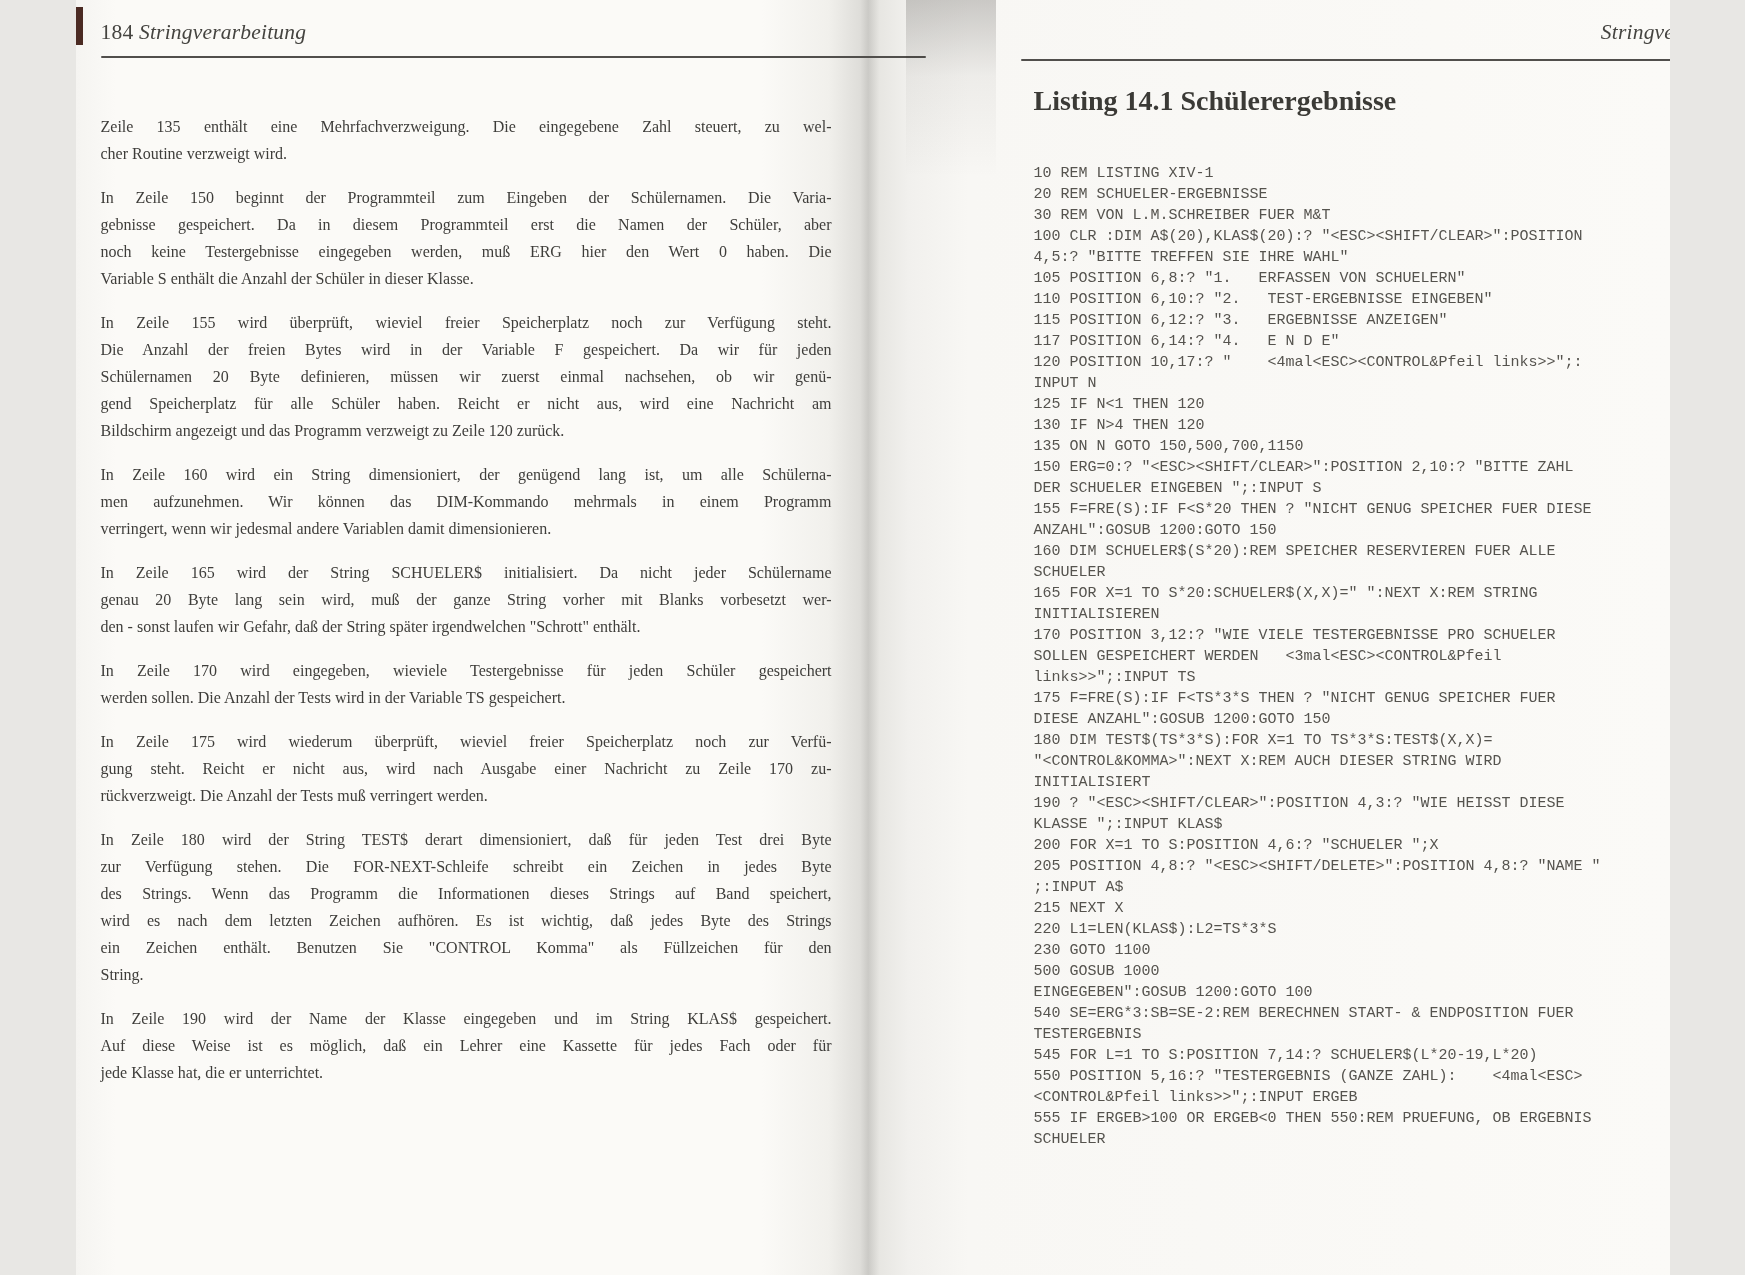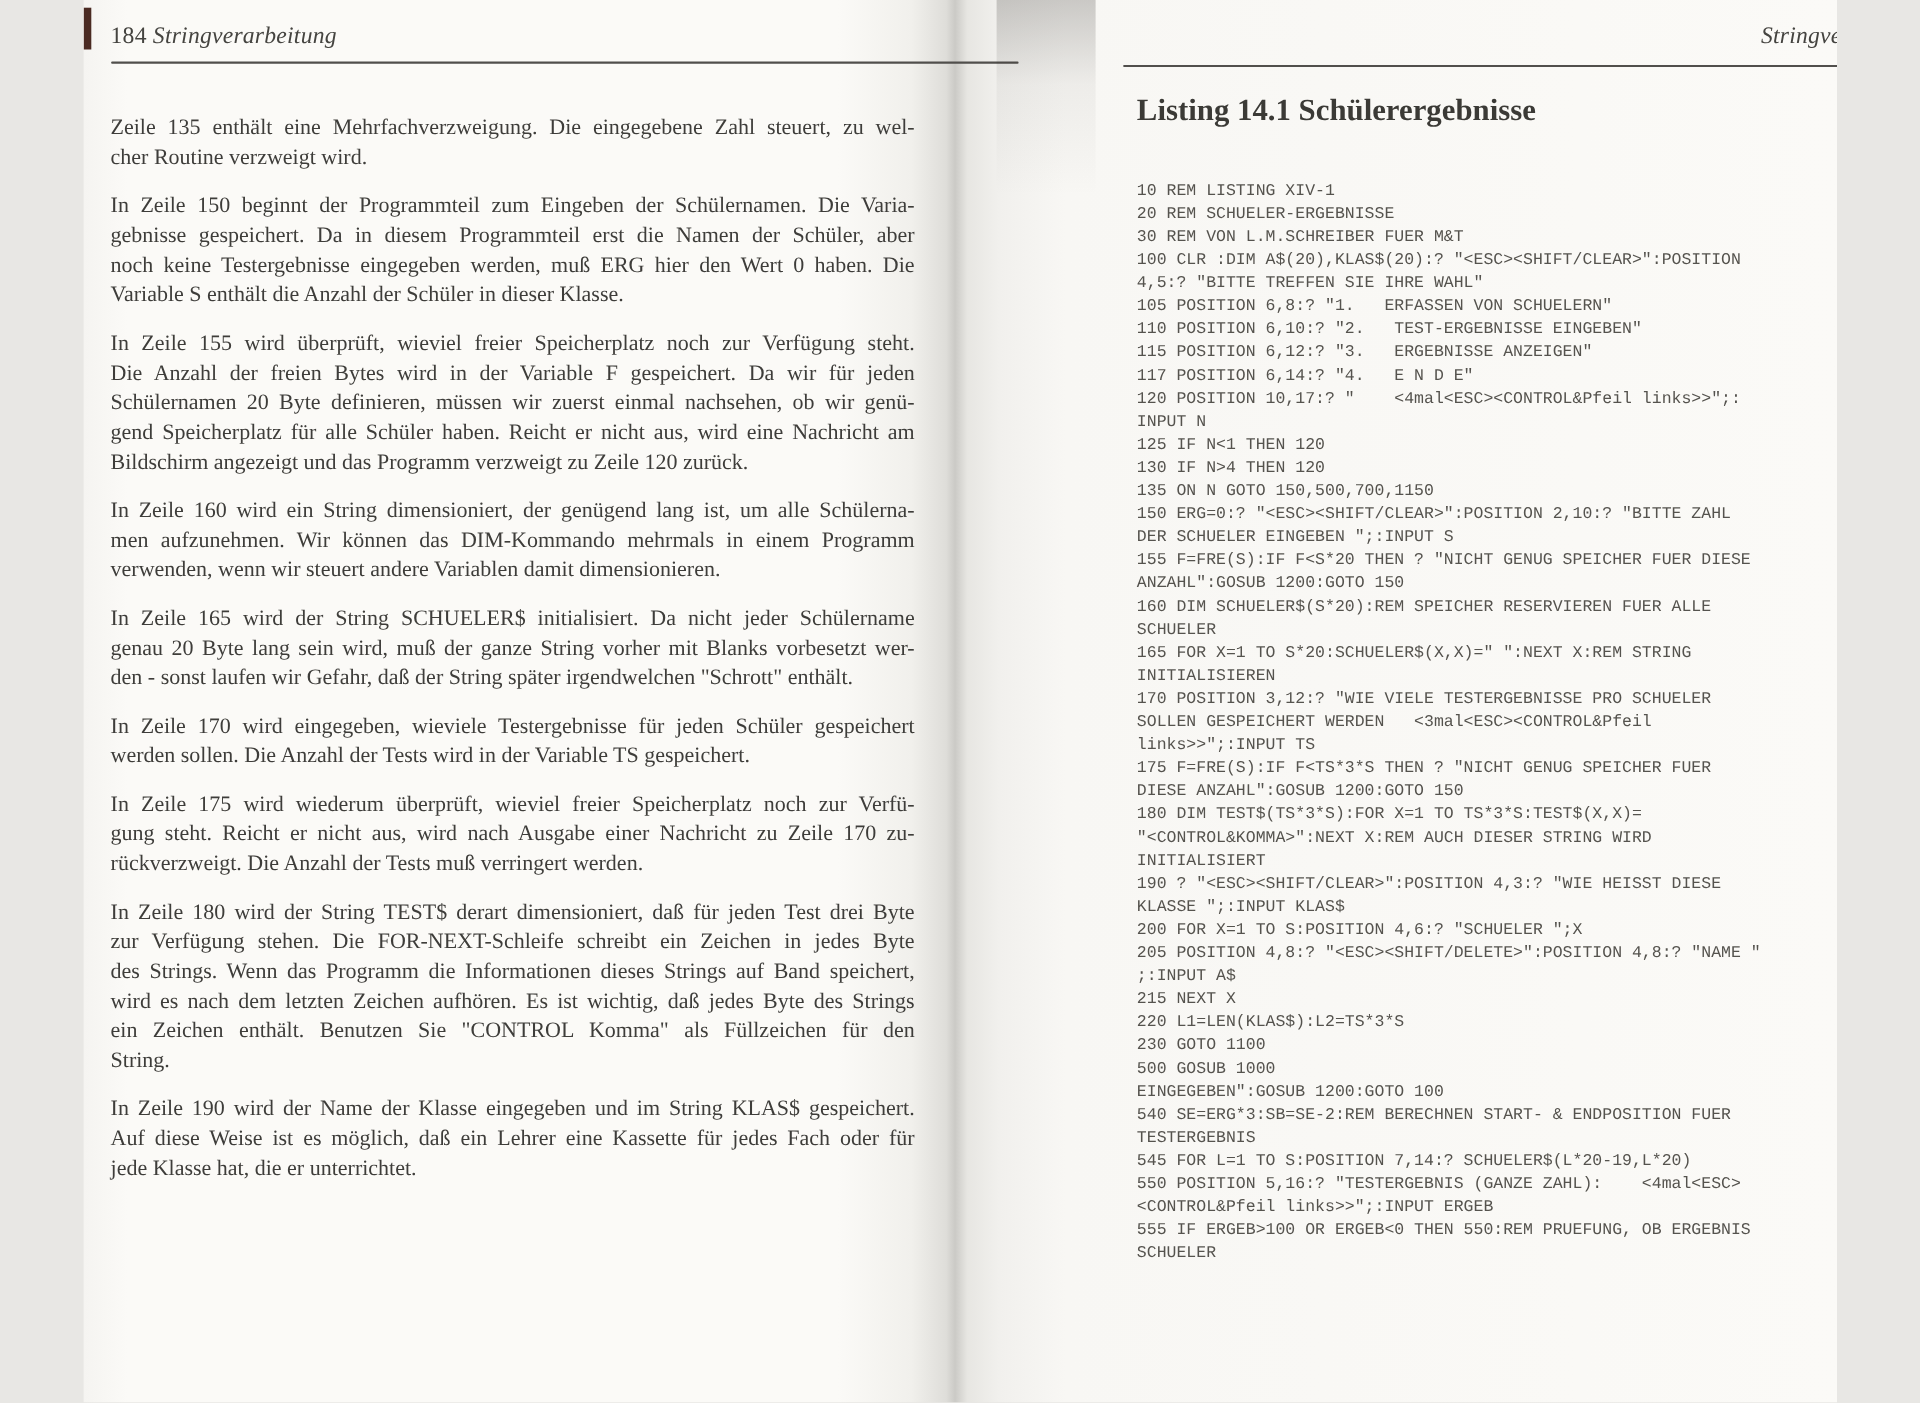--- a/index.html
+++ b/index.html
@@ -38,22 +38,22 @@
   .pagenum { font-style: normal; }
 
   .rule {
     position:absolute; left:25px; right:5px; height:2.4px;
     background:#514f4c; border-radius:2px;
   }
   .page-left  .rule { top:56px; }
   .page-right .rule { top:59px; left:10px; right:13px; }
 
   .body-text {
-    position:absolute; top:103px; left:25px; width:731px;
-    font-size:20px; line-height:27px;
+    position:absolute; top:113px; left:25px; width:731px;
+    font-size:16px; line-height:27px;
   }
   .para { margin:0 0 17px 0; }
   .para .tline { text-align: justify; text-align-last: justify; }
   .para .tline:last-child { text-align-last: left; }
 
   .listing-title {
     position:absolute; top:85px; left:23px;
     font-size:28px; font-weight:bold; color:#3b3a36;
     margin:0;
   }
@@ -93,21 +93,21 @@
       <div class="para">
           <div class="tline">In Zeile 155 wird überprüft, wieviel freier Speicherplatz noch zur Verfügung steht.</div>
           <div class="tline">Die Anzahl der freien Bytes wird in der Variable F gespeichert. Da wir für jeden</div>
           <div class="tline">Schülernamen 20 Byte definieren, müssen wir zuerst einmal nachsehen, ob wir genü-</div>
           <div class="tline">gend Speicherplatz für alle Schüler haben. Reicht er nicht aus, wird eine Nachricht am</div>
           <div class="tline">Bildschirm angezeigt und das Programm verzweigt zu Zeile 120 zurück.</div>
         </div>
       <div class="para">
           <div class="tline">In Zeile 160 wird ein String dimensioniert, der genügend lang ist, um alle Schülerna-</div>
           <div class="tline">men aufzunehmen. Wir können das DIM-Kommando mehrmals in einem Programm</div>
-          <div class="tline">verwenden, wenn wir steuert andere Variablen damit dimensionieren.</div>
+          <div class="tline">verringert, wenn wir jedesmal andere Variablen damit dimensionieren.</div>
         </div>
       <div class="para">
           <div class="tline">In Zeile 165 wird der String SCHUELER$ initialisiert. Da nicht jeder Schülername</div>
           <div class="tline">genau 20 Byte lang sein wird, muß der ganze String vorher mit Blanks vorbesetzt wer-</div>
           <div class="tline">den - sonst laufen wir Gefahr, daß der String später irgendwelchen "Schrott" enthält.</div>
         </div>
       <div class="para">
           <div class="tline">In Zeile 170 wird eingegeben, wieviele Testergebnisse für jeden Schüler gespeichert</div>
           <div class="tline">werden sollen. Die Anzahl der Tests wird in der Variable TS gespeichert.</div>
         </div>

